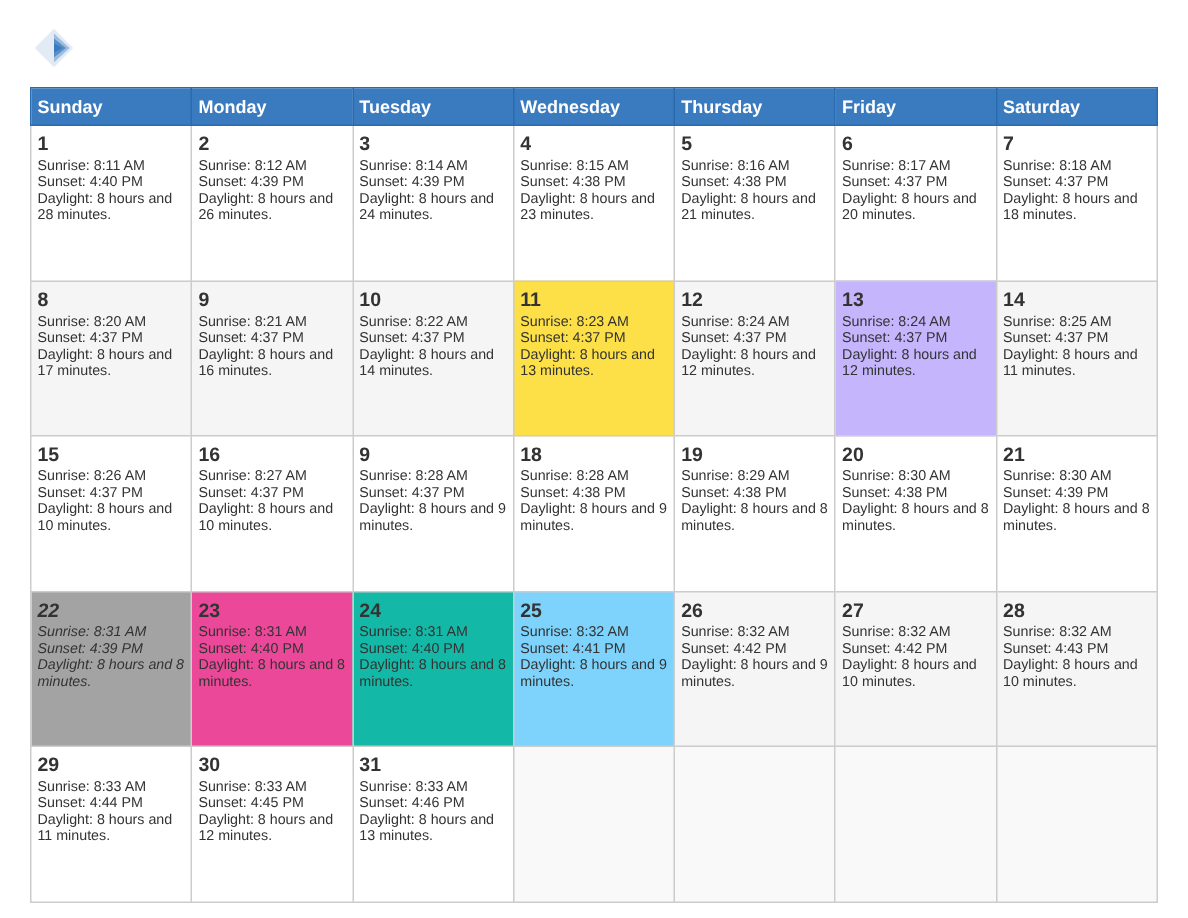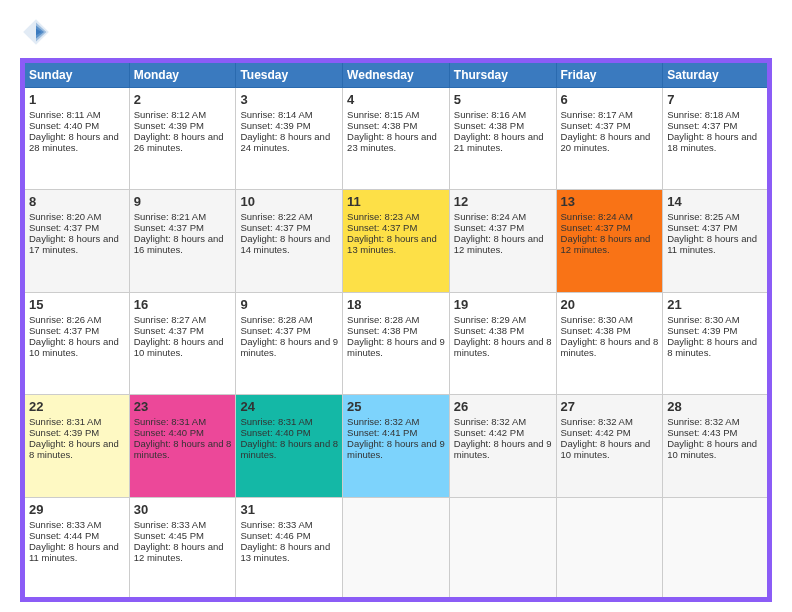--- a/index.html
+++ b/index.html
@@ -48,21 +48,21 @@
       font-size: 30px;
       font-weight: bold;
       color: #333;
     }
     .location {
       font-size: 14px;
       color: #555;
     }
     .calendar {
       flex: 1;
-      border: 5px solid #8b5cf6;
+      border: 1px solid #8b5cf6;
       border-collapse: collapse;
       width: 100%;
       table-layout: fixed;
     }
     .calendar th {
       background: #3a7abf;
       color: #fff;
       font-size: 12px;
       font-weight: bold;
       padding: 5px 4px;
@@ -191,21 +191,21 @@
         <span>Sunrise: 8:23 AM</span><br>
         <span>Sunset: 4:37 PM</span><br>
         <span>Daylight: 8 hours and 13 minutes.</span>
       </td>
           <td style="background: rgb(245, 245, 245);">
         <span class="day-num">12</span>
         <span>Sunrise: 8:24 AM</span><br>
         <span>Sunset: 4:37 PM</span><br>
         <span>Daylight: 8 hours and 12 minutes.</span>
       </td>
-          <td style="background: #f97316;">
+          <td style="background: #c4b5fd;">
         <span class="day-num">13</span>
         <span>Sunrise: 8:24 AM</span><br>
         <span>Sunset: 4:37 PM</span><br>
         <span>Daylight: 8 hours and 12 minutes.</span>
       </td>
           <td style="background: rgb(245, 245, 245);">
         <span class="day-num">14</span>
         <span>Sunrise: 8:25 AM</span><br>
         <span>Sunset: 4:37 PM</span><br>
         <span>Daylight: 8 hours and 11 minutes.</span>
@@ -249,21 +249,21 @@
         <span>Daylight: 8 hours and 8 minutes.</span>
       </td>
           <td>
         <span class="day-num">21</span>
         <span>Sunrise: 8:30 AM</span><br>
         <span>Sunset: 4:39 PM</span><br>
         <span>Daylight: 8 hours and 8 minutes.</span>
       </td>
         </tr>
         <tr>
-          <td style="background: #fef9c3;">
+          <td style="background: #a3a3a3; font-style: italic;">
         <span class="day-num">22</span>
         <span>Sunrise: 8:31 AM</span><br>
         <span>Sunset: 4:39 PM</span><br>
         <span>Daylight: 8 hours and 8 minutes.</span>
       </td>
           <td style="background: #ec4899;">
         <span class="day-num">23</span>
         <span>Sunrise: 8:31 AM</span><br>
         <span>Sunset: 4:40 PM</span><br>
         <span>Daylight: 8 hours and 8 minutes.</span>

